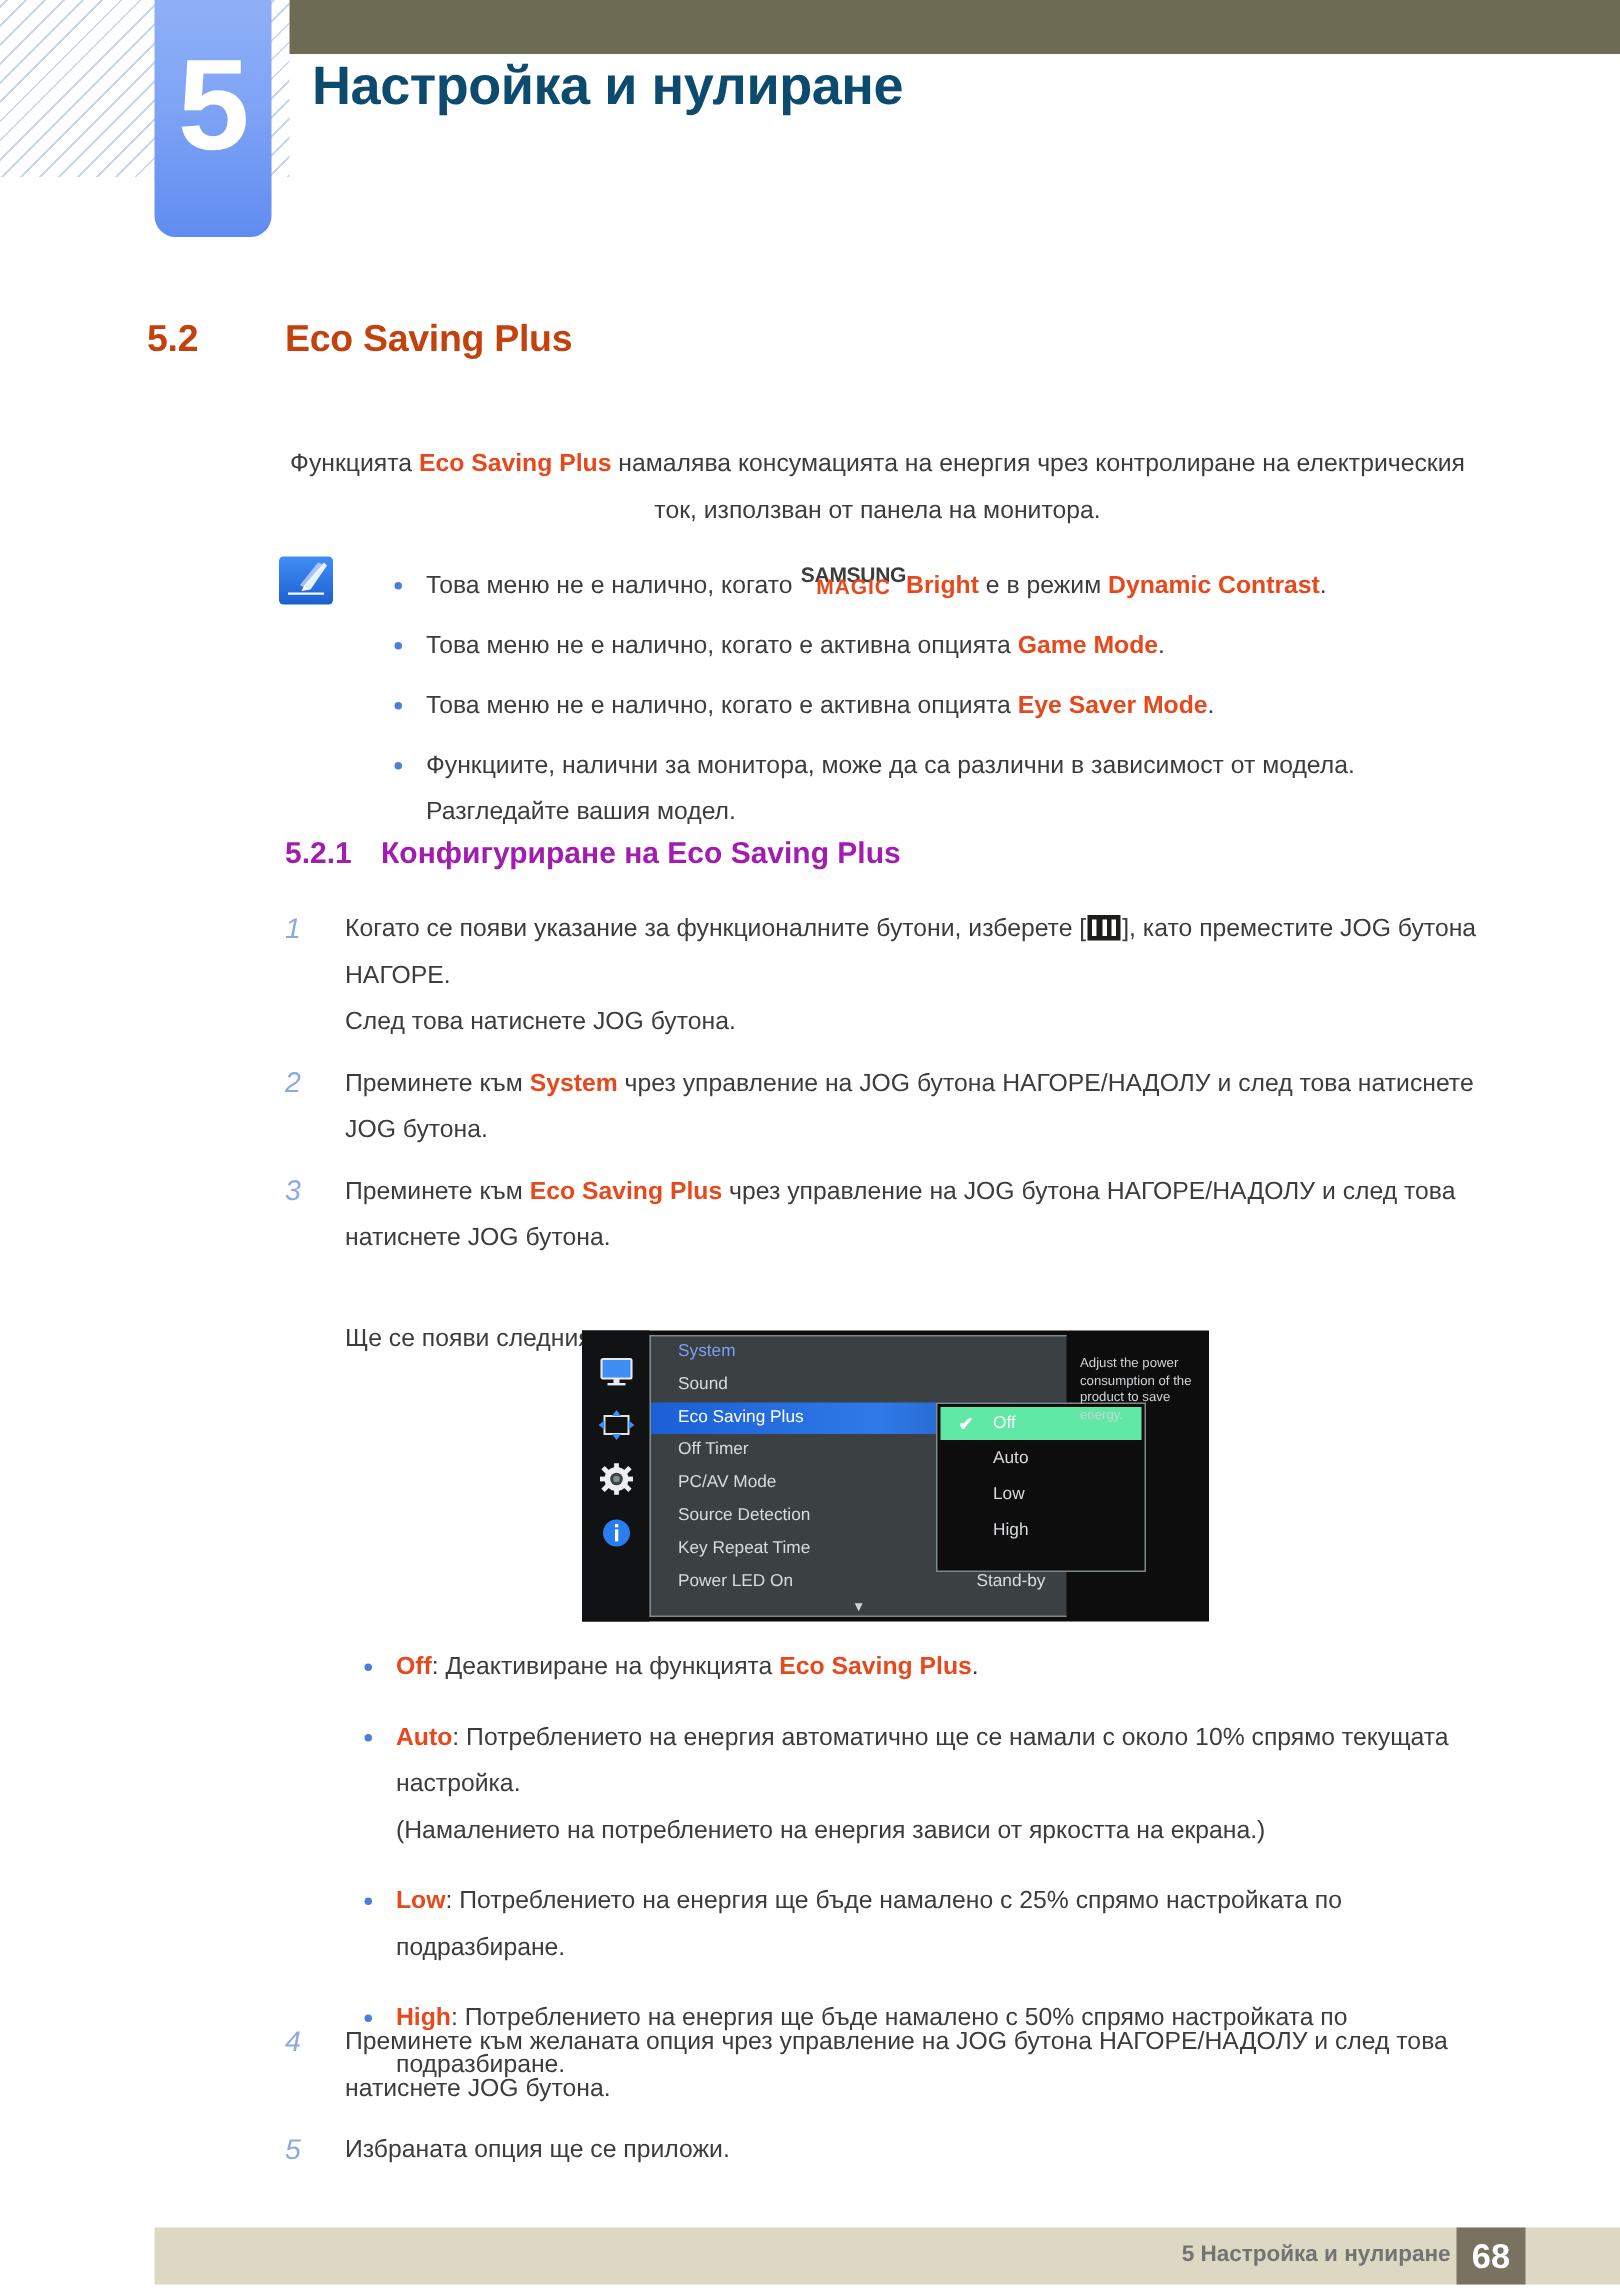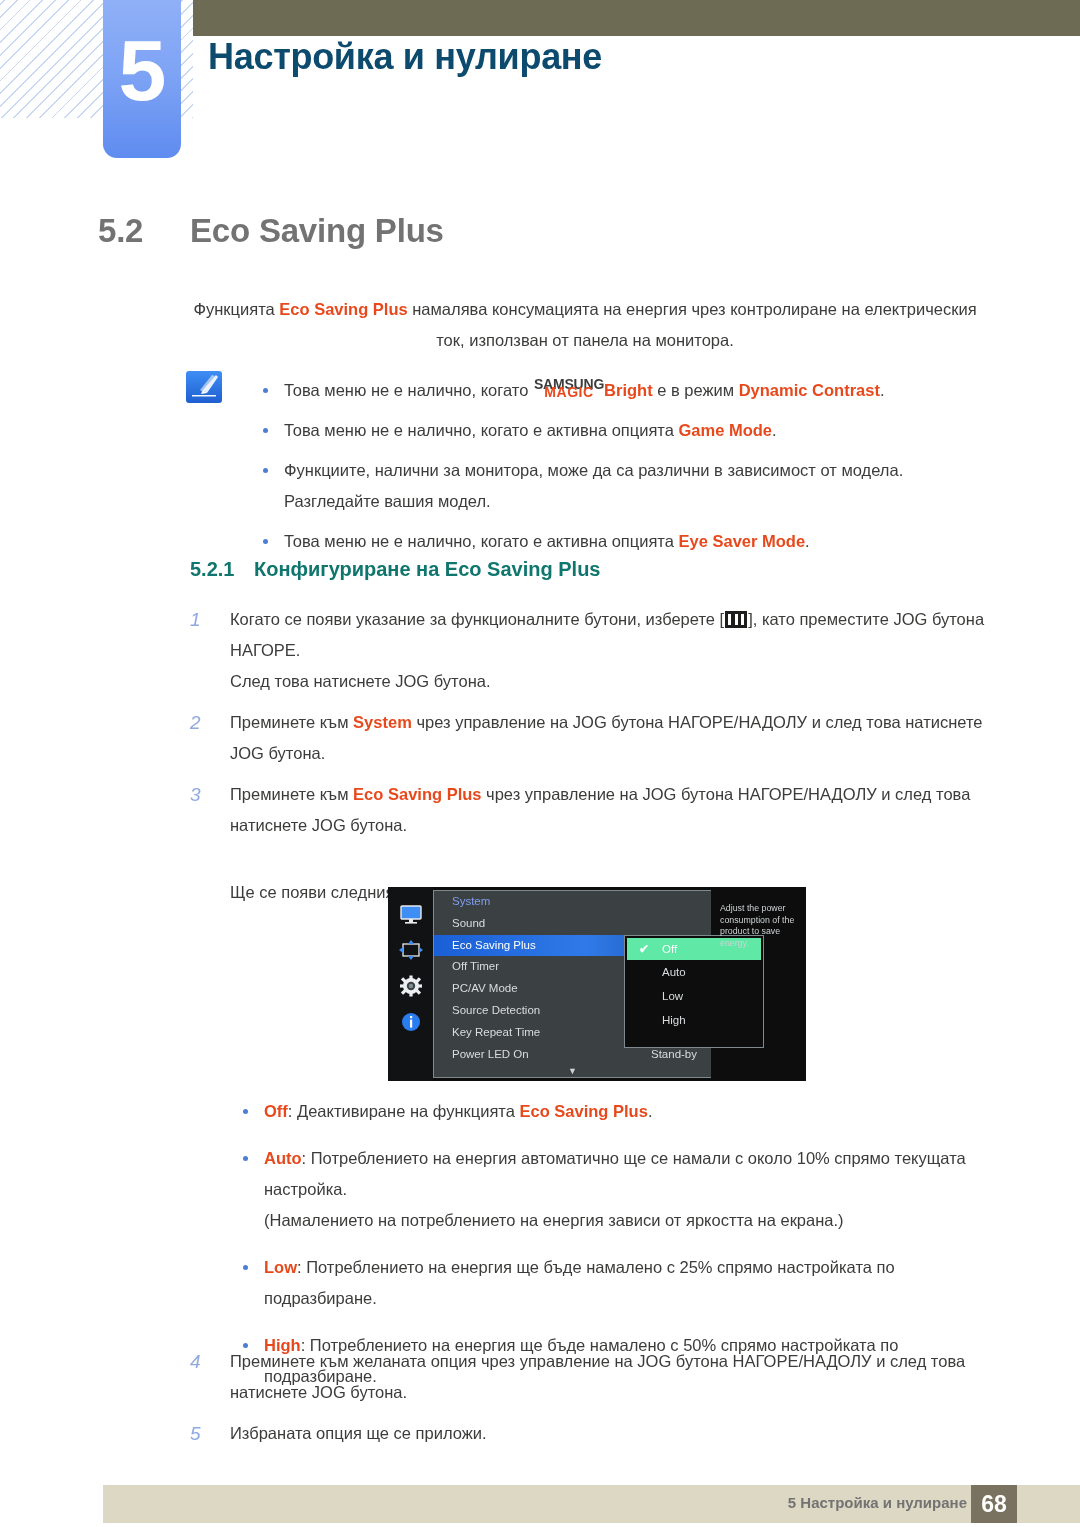--- a/index.html
+++ b/index.html
@@ -38,28 +38,28 @@
   .chapter-title {
     position:absolute; left:208px; top:36px;
     font-size:36px; font-weight:bold;
     color:#0c4a6e;
     letter-spacing:-0.3px;
   }
 
   
   .sec-h2 {
     position:absolute; left:98px; top:212px;
-    font-size:33px; font-weight:bold; color:#737373;
+    font-size:25px; font-weight:bold; color:#c2410c;
     letter-spacing:-0.2px;
   }
   .sec-h2 .num { display:inline-block; width:92px; }
 
   .sec-h3 {
     position:absolute; left:190px; top:558px;
-    font-size:20px; font-weight:bold; color:#0f766e;
+    font-size:20px; font-weight:bold; color:#a21caf;
   }
   .sec-h3 .num { display:inline-block; width:64px; }
 
   
   .para {
     position:absolute;
     font-size:16.5px;
     line-height:31px;
     color:#3c3c3b;
     text-align:center;
@@ -268,24 +268,24 @@
 </div>
 
 <ul class="note-list">
   <li>
     <span>Това меню не е налично, когато </span><span class="magic"><span class="s1">SAMSUNG</span><span class="s2">MAGIC</span></span><span class="hl">Bright</span><span> е в режим </span><span class="hl">Dynamic Contrast</span><span>.</span>
   </li>
   <li>
     <span>Това меню не е налично, когато е активна опцията </span><span class="hl">Game Mode</span><span>.</span>
   </li>
   <li>
+    <span>Това меню не е налично, когато е активна опцията </span><span class="hl">Eye Saver Mode</span><span>.</span>
+  </li>
+  <li>
     <span>Функциите, налични за монитора, може да са различни в зависимост от модела. Разгледайте вашия модел.</span>
-  </li>
-  <li>
-    <span>Това меню не е налично, когато е активна опцията </span><span class="hl">Eye Saver Mode</span><span>.</span>
   </li>
 </ul>
 
 <div class="sec-h3">
   <span class="num">5.2.1</span><span>Конфигуриране на Eco Saving Plus</span>
 </div>
 
 <div class="steps" style="top:604px;">
 
   <div class="step">

